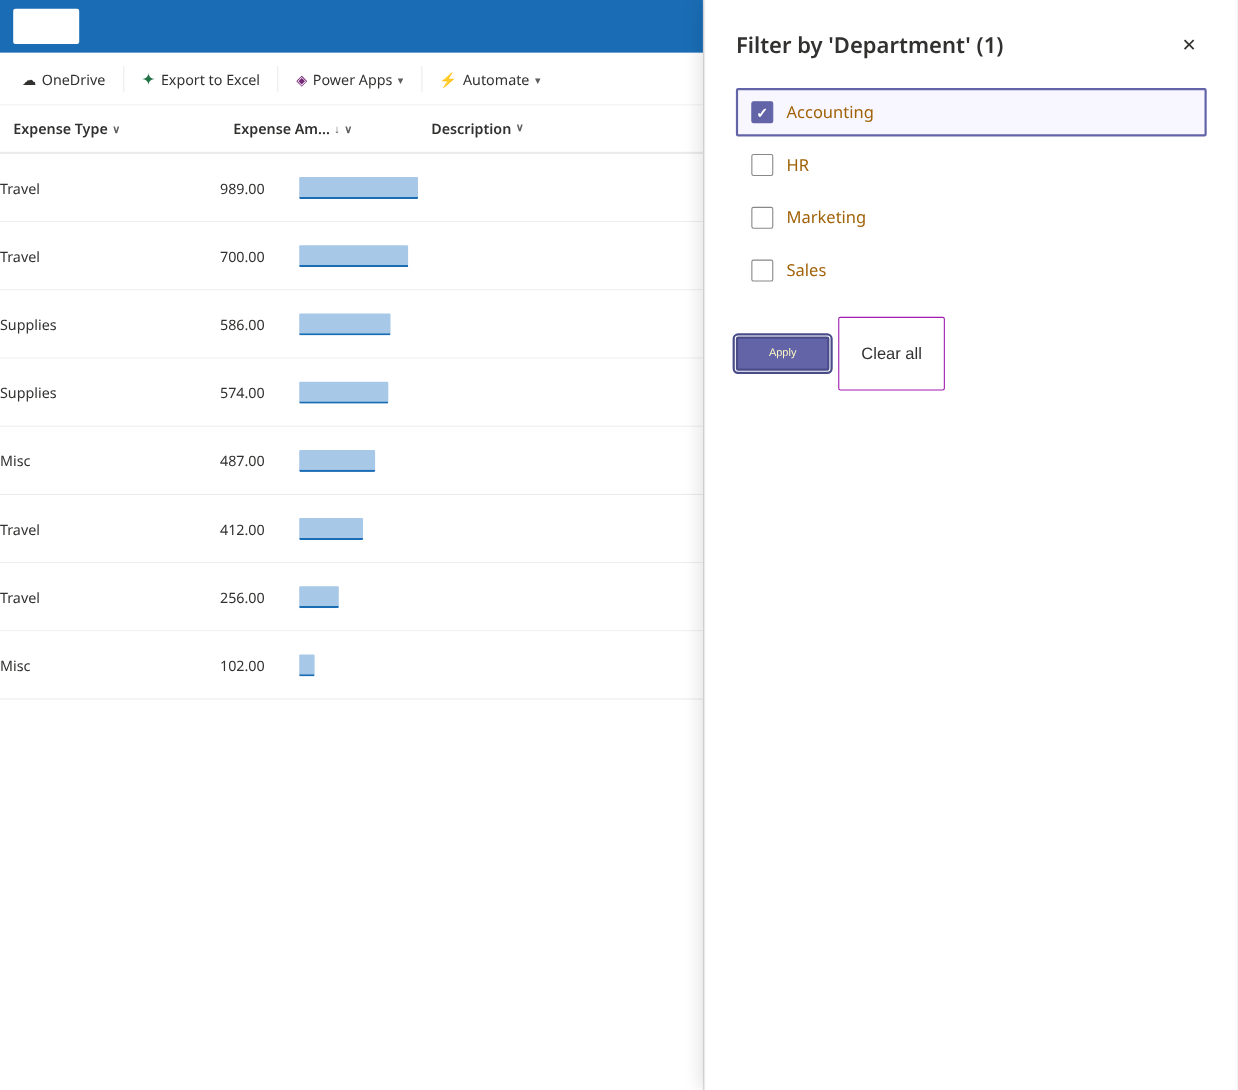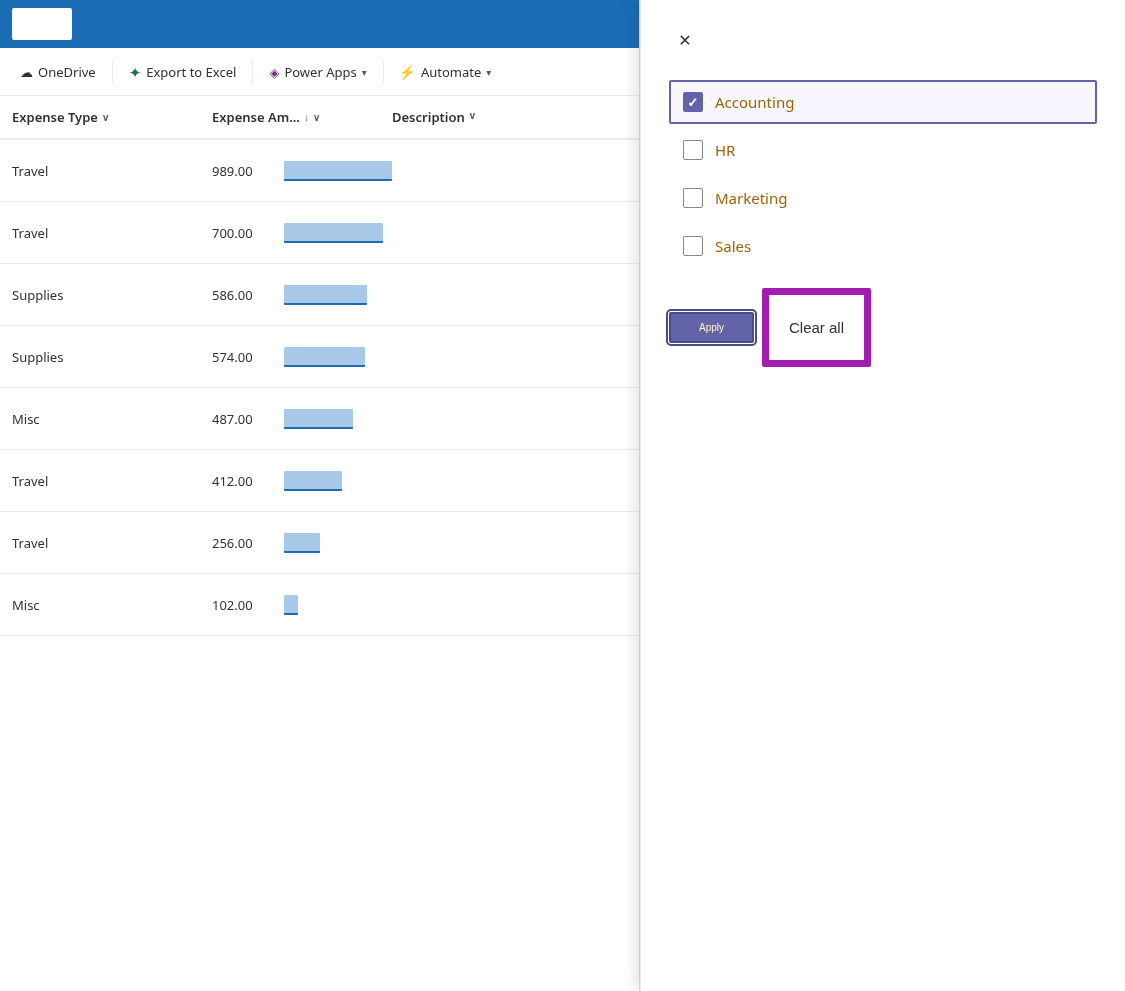--- a/index.html
+++ b/index.html
@@ -119,21 +119,21 @@
       font-size: 10px;
       color: #605e5c;
     }
 
     
     .table-row {
       display: flex;
       align-items: center;
       height: 62px;
       border-bottom: 1px solid #edebe9;
-      padding: 0 12px;
+      padding: 0 0;
       background: #fff;
     }
 
     .cell-type {
       width: 200px;
       font-size: 13px;
       color: #323130;
     }
 
     .cell-amount {
@@ -270,21 +270,21 @@
       font-weight: 400;
       cursor: pointer;
       outline: 2px solid #4a4c8a;
       outline-offset: 1px;
     }
 
     .clear-btn {
       padding: 24px 20px;
       background: #fff;
       color: #323130;
-      border: 7px solid #a21caf;
+      border: 1px solid #a21caf;
       border-radius: 2px;
       font-size: 15px;
       cursor: pointer;
     }
   </style>
 </head>
 <body>
 
 <div class="main-area">
 
@@ -414,20 +414,21 @@
         </div>
       </div>
       <div class="cell-desc"></div>
     </div>
       </div>
   </div>
 </div>
 
 <div class="filter-panel">
   <div class="filter-header">
+    <span class="filter-title">Filter by 'Department' (1)</span>
     <div class="close-btn">
       <span>✕</span>
     </div>
   </div>
 
   <div id="filter-options-container">
       <div class="filter-option selected">
       <div class="checkbox checked">
         <span class="checkmark">✓</span>
       </div>

